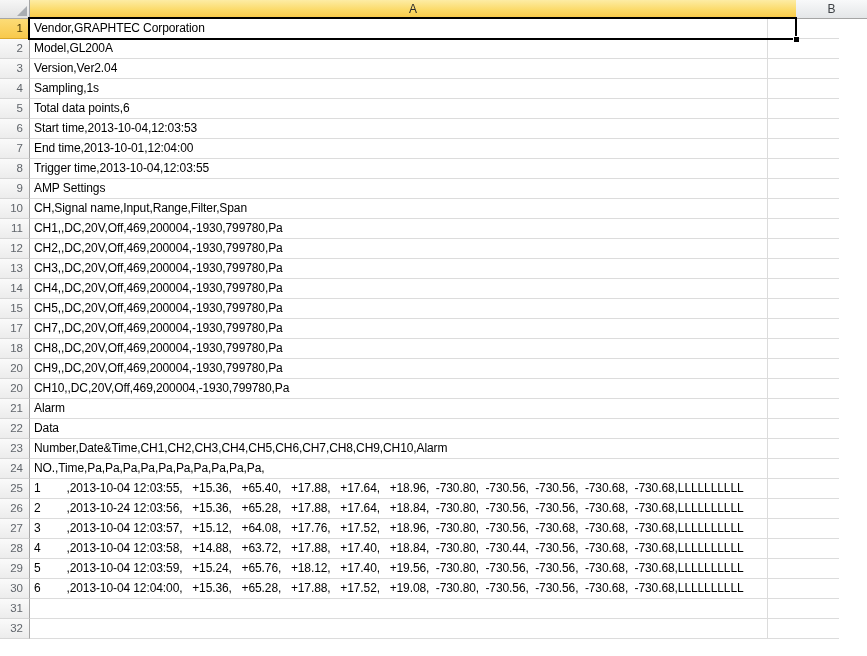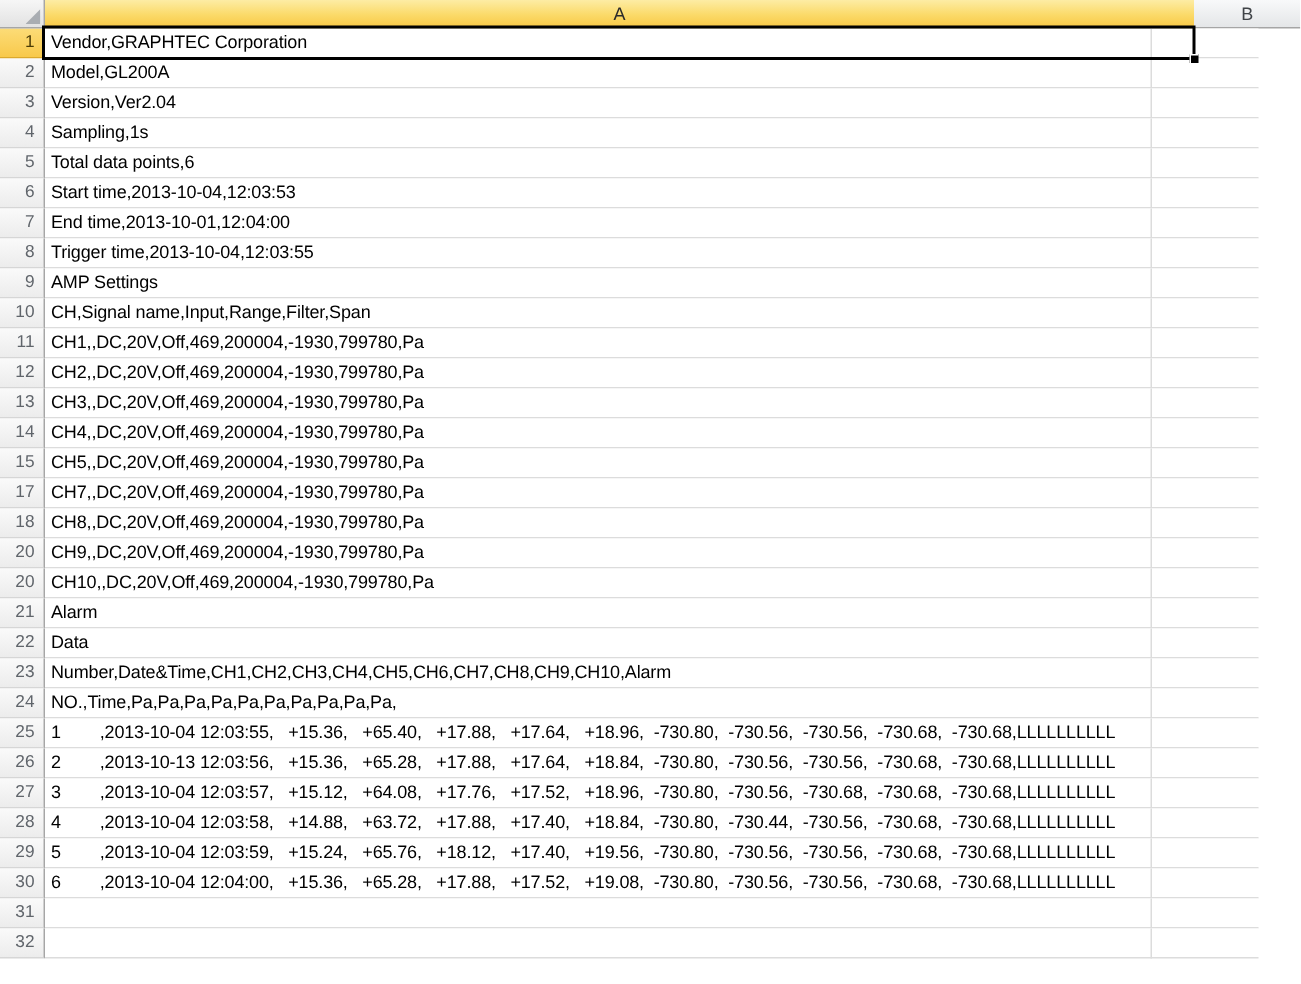--- a/index.html
+++ b/index.html
@@ -237,21 +237,21 @@
         <div class="cell cellA">NO.,Time,Pa,Pa,Pa,Pa,Pa,Pa,Pa,Pa,Pa,Pa,</div>
         <div class="cell cellB"></div>
       </div>
       <div class="row">
         <div class="rowhdr">25</div>
         <div class="cell cellA">1        ,2013-10-04 12:03:55,   +15.36,   +65.40,   +17.88,   +17.64,   +18.96,  -730.80,  -730.56,  -730.56,  -730.68,  -730.68,LLLLLLLLLL</div>
         <div class="cell cellB"></div>
       </div>
       <div class="row">
         <div class="rowhdr">26</div>
-        <div class="cell cellA">2        ,2013-10-13 12:03:56,   +15.36,   +65.28,   +17.88,   +17.64,   +18.84,  -730.80,  -730.56,  -730.56,  -730.68,  -730.68,LLLLLLLLLL</div>
+        <div class="cell cellA">2        ,2013-10-24 12:03:56,   +15.36,   +65.28,   +17.88,   +17.64,   +18.84,  -730.80,  -730.56,  -730.56,  -730.68,  -730.68,LLLLLLLLLL</div>
         <div class="cell cellB"></div>
       </div>
       <div class="row">
         <div class="rowhdr">27</div>
         <div class="cell cellA">3        ,2013-10-04 12:03:57,   +15.12,   +64.08,   +17.76,   +17.52,   +18.96,  -730.80,  -730.56,  -730.68,  -730.68,  -730.68,LLLLLLLLLL</div>
         <div class="cell cellB"></div>
       </div>
       <div class="row">
         <div class="rowhdr">28</div>
         <div class="cell cellA">4        ,2013-10-04 12:03:58,   +14.88,   +63.72,   +17.88,   +17.40,   +18.84,  -730.80,  -730.44,  -730.56,  -730.68,  -730.68,LLLLLLLLLL</div>

